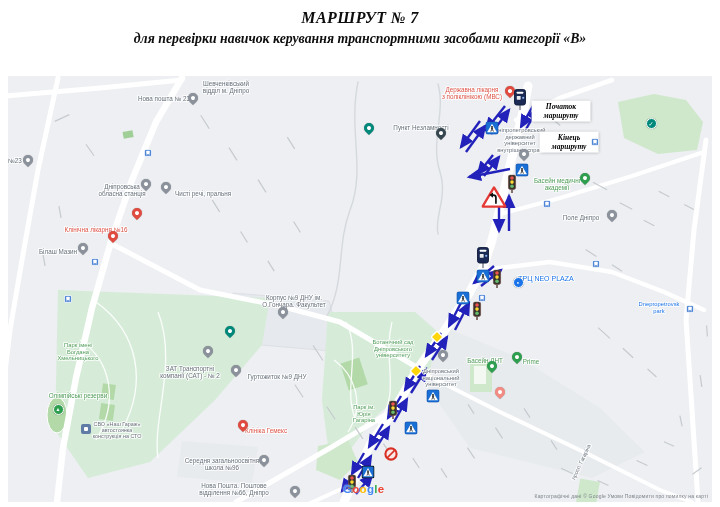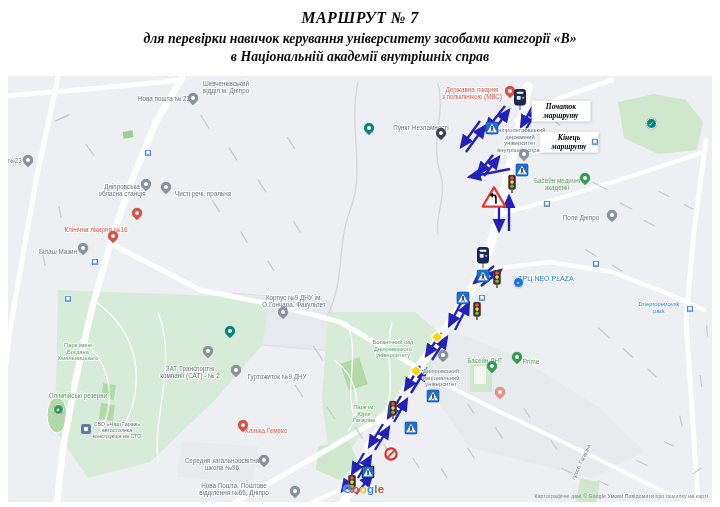--- a/index.html
+++ b/index.html
@@ -27,22 +27,21 @@
   .glogo{position:absolute;font-size:11.5px;font-weight:bold;letter-spacing:.3px;
        text-shadow:0 0 2px #fff;margin-left:20px;}
   .attrib{position:absolute;right:4px;bottom:3px;font-size:5px;color:#7d838a;letter-spacing:.2px;}
 </style>
 </head>
 <body>
 
 <div class="page">
   <div class="title">
     <div class="l1">МАРШРУТ № 7</div>
-    <div class="l2">для перевірки навичок керування університету засобами категорії «В»</div>
-    <div class="l3">в Національній академії внутрішніх справ</div>
+    <div class="l2">для перевірки навичок керування транспортними засобами категорії «В»</div>
   </div>
 
   <div class="map" id="map">
     <svg class="base" id="mapsvg" viewBox="8 76 704 426" width="704" height="426" xmlns="http://www.w3.org/2000/svg">
       <defs>
         <marker id="ah" markerWidth="7" markerHeight="7" refX="5" refY="3" orient="auto">
           <path d="M0,0.3 L6,3 L0,5.7 Z" fill="#2222bb"></path>
         </marker>
       </defs>
 

